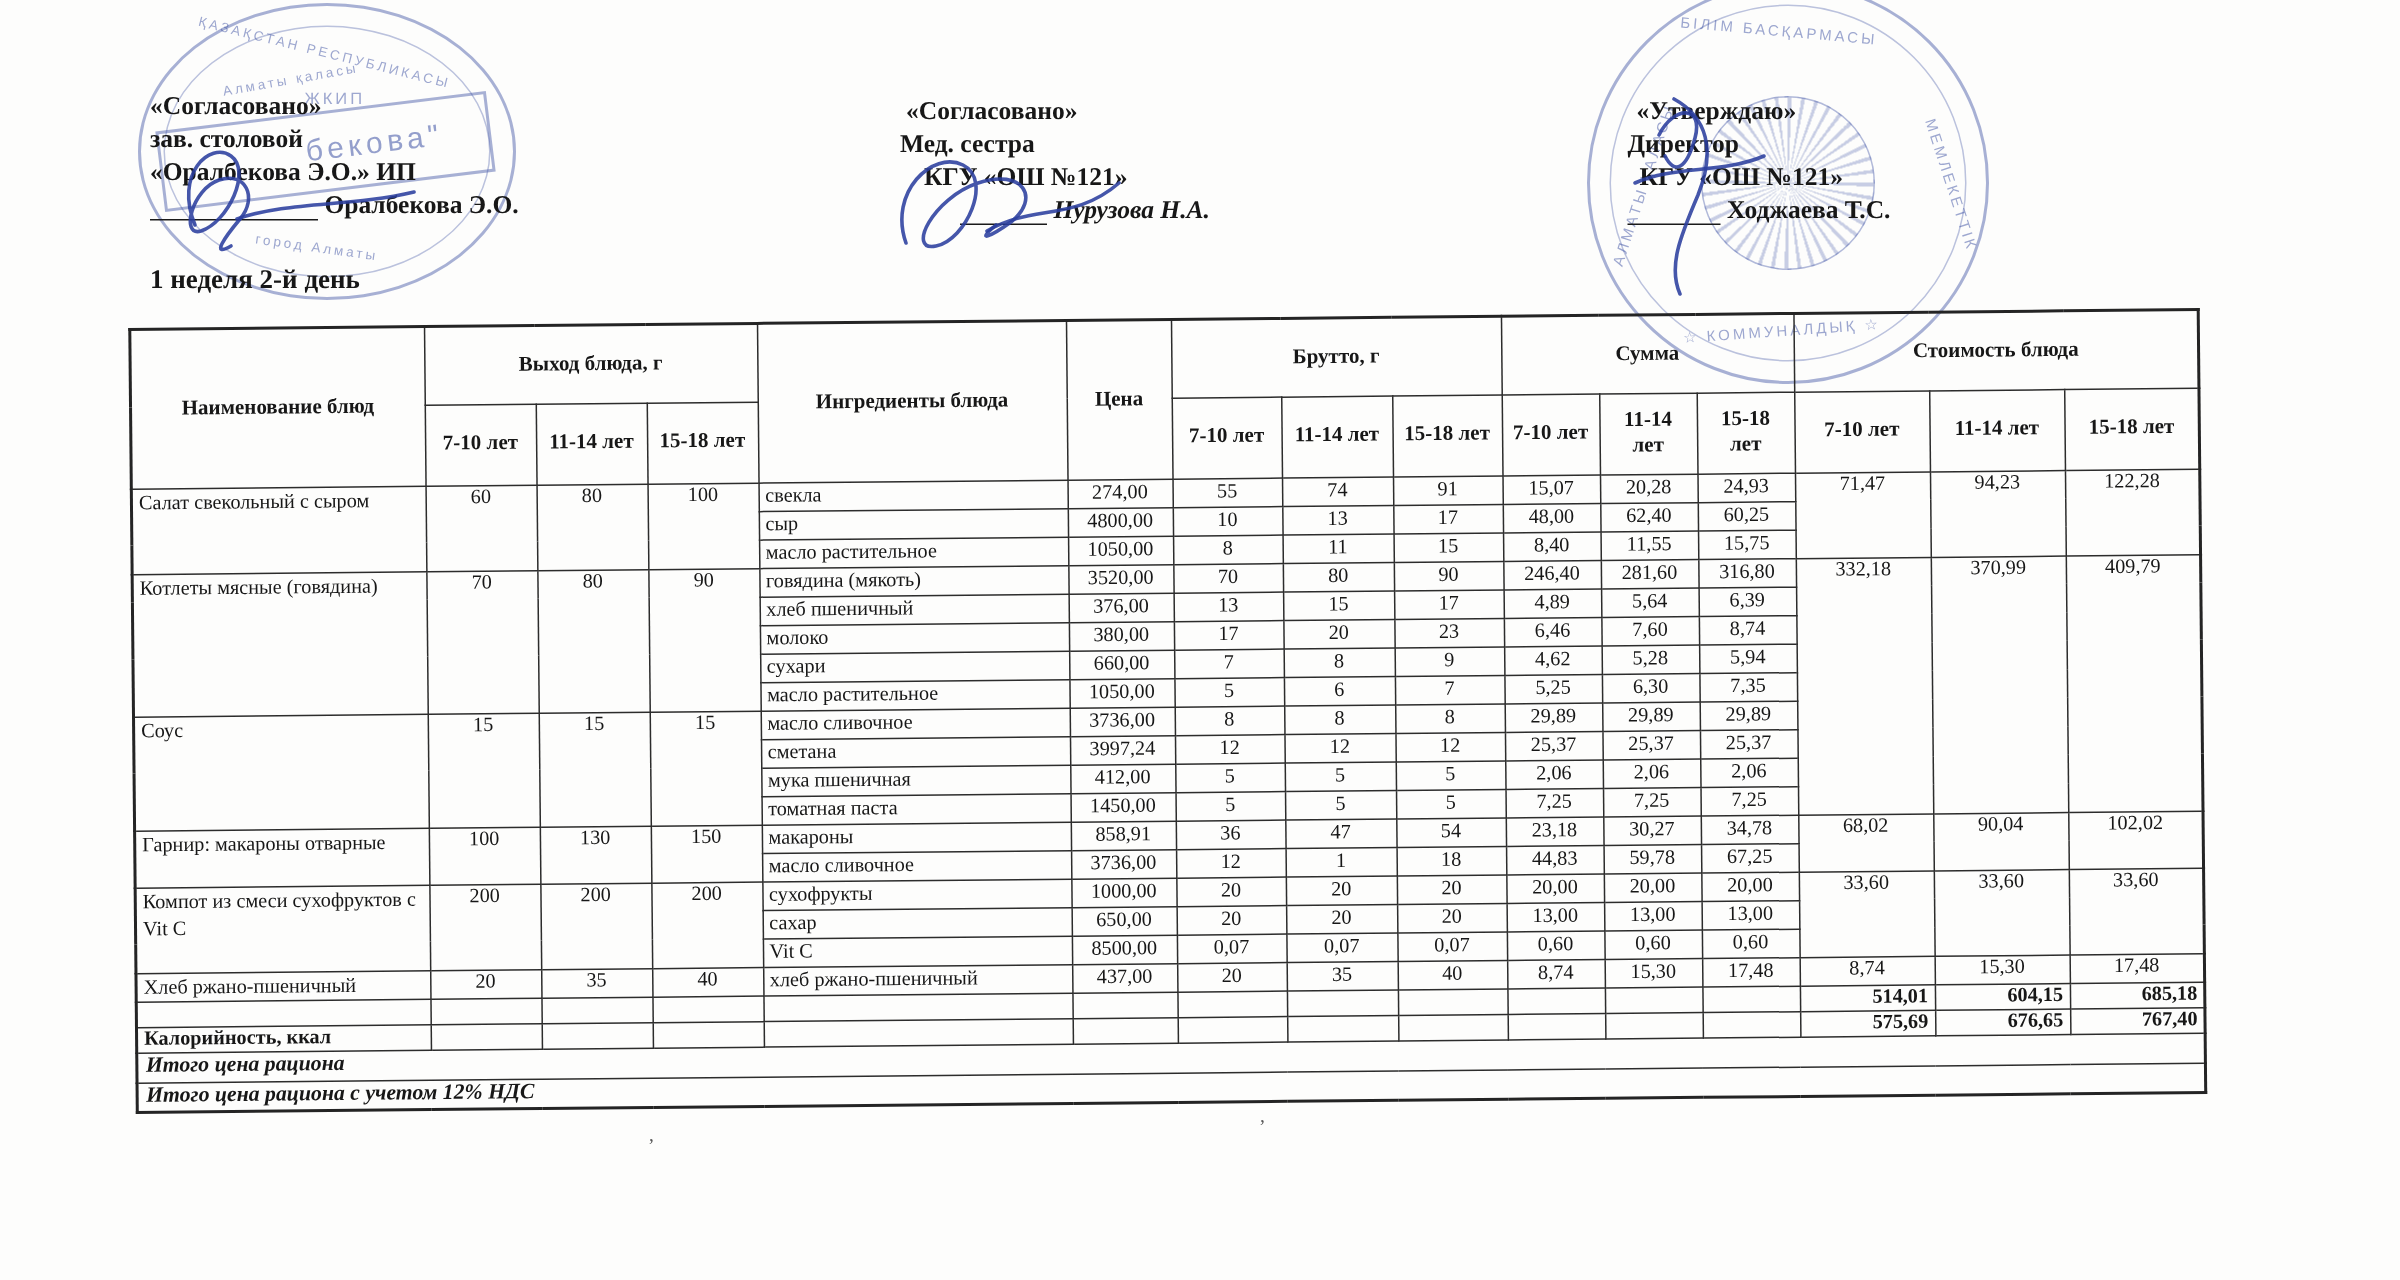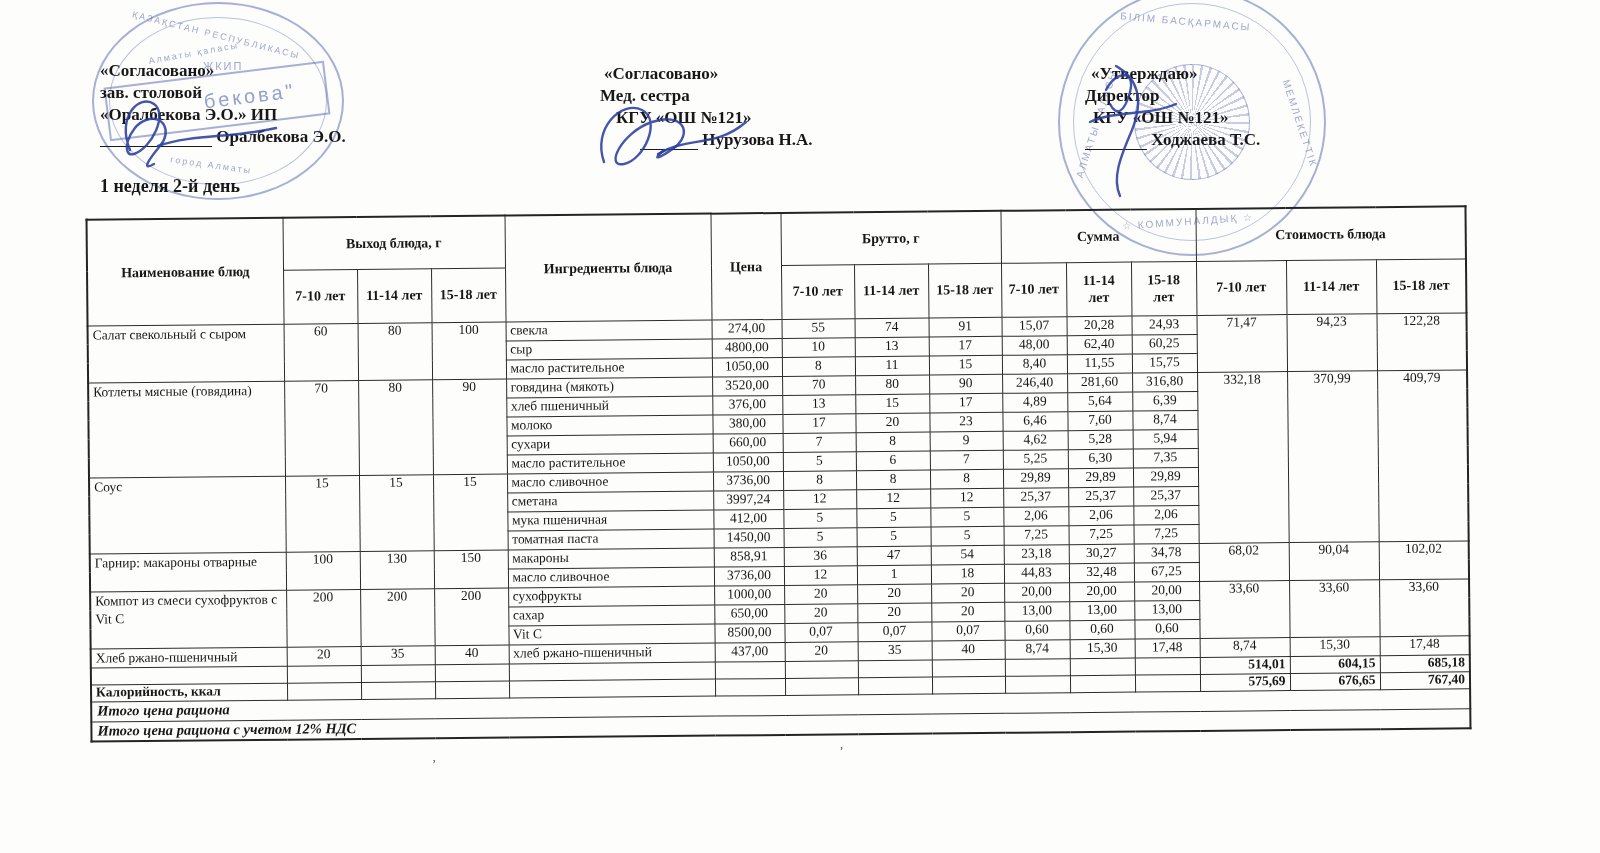--- a/index.html
+++ b/index.html
@@ -90,21 +90,21 @@
     <div class="ln">зав. столовой</div>
     <div class="ln">«Оралбекова Э.О.» ИП</div>
     <div class="ln"><span class="sig-line" style="width:112px;"></span>
       <span>Оралбекова Э.О.</span></div>
   </div>
 
   <div class="approval" style="left:600px; top:63px;">
     <div class="ln" style="padding-left:4px;">«Согласовано»</div>
     <div class="ln">Мед. сестра</div>
     <div class="ln" style="padding-left:16px;">КГУ «ОШ №121»</div>
-    <div class="ln" style="padding-left:40px;"><span class="sig-line" style="width:58px;"></span>
+    <div class="ln" style="padding-left:40px;font-style:italic;"><span class="sig-line" style="width:58px;"></span>
       <span>Нурузова Н.А.</span></div>
   </div>
 
   <div class="approval" style="left:1085px; top:63px;">
     <div class="ln" style="padding-left:6px;">«Утверждаю»</div>
     <div class="ln">Директор</div>
     <div class="ln" style="padding-left:8px;">КГУ «ОШ №121»</div>
     <div class="ln"><span class="sig-line" style="width:62px;"></span>
       <span>Ходжаева Т.С.</span></div>
   </div>
@@ -325,21 +325,21 @@
             <td class="c-cost" rowspan="2">90,04</td>
             <td class="c-cost" rowspan="2">102,02</td>
           </tr>
           <tr class="data-row">
             <td class="c-ing">масло сливочное</td>
             <td class="c-price">3736,00</td>
             <td class="c-b">12</td>
             <td class="c-b">1</td>
             <td class="c-b">18</td>
             <td class="c-s">44,83</td>
-            <td class="c-s">32,48</td>
+            <td class="c-s">59,78</td>
             <td class="c-s">67,25</td>
           </tr>
           <tr class="data-row">
             <td class="c-dish" rowspan="3">Компот из смеси сухофруктов с Vit C</td>
             <td class="c-out" rowspan="3">200</td>
             <td class="c-out" rowspan="3">200</td>
             <td class="c-out" rowspan="3">200</td>
             <td class="c-ing">сухофрукты</td>
             <td class="c-price">1000,00</td>
             <td class="c-b">20</td>

